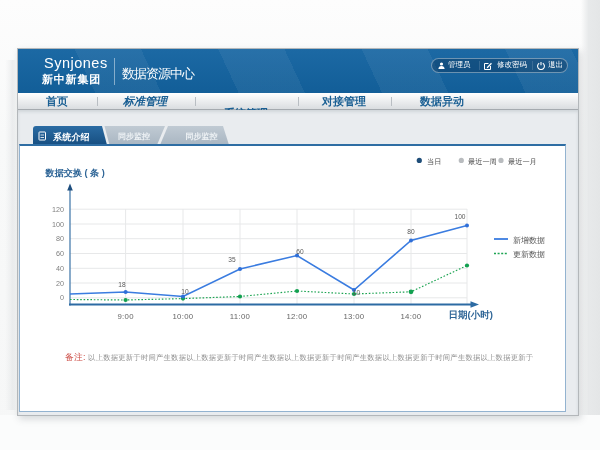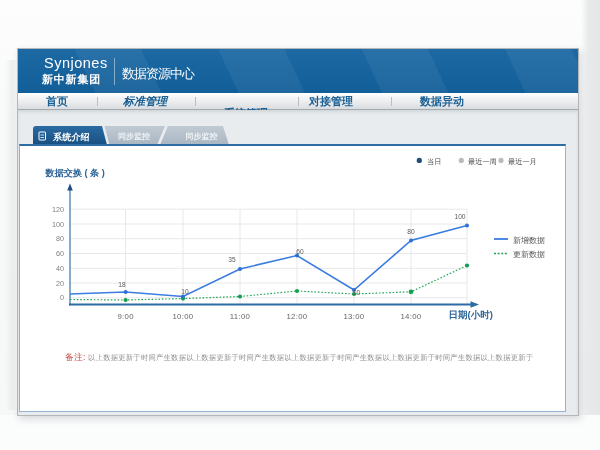--- a/index.html
+++ b/index.html
@@ -37,29 +37,48 @@
   <div class="rightband"></div>
   <div class="botband"></div>
   <div class="leftshade"></div>
   <div class="page">
     <div class="hdr">
       <div class="streak"></div>
       <div class="logo1">Synjones</div>
       <div class="logo2">新中新集团</div>
       <div class="hdiv"></div>
       <div class="htitle">数据资源中心</div>
+      <div class="pill">
+        <svg class="picon" style="left:6px;" width="7" height="7" viewBox="0 0 7 7">
+            <circle cx="3.5" cy="2" r="1.6" fill="#fff"></circle>
+            <path d="M0.4,7 Q0.6,4 3.5,4 Q6.4,4 6.6,7 Z" fill="#fff"></path>
+          </svg>
+        <div class="pitem" style="left:16px;">管理员</div>
+        <div class="psep" style="left:47px;"></div>
+        <svg class="picon" style="left:52px;" width="8" height="8" viewBox="0 0 8 8">
+            <path d="M0.5,1.5 L4.5,1.5 M0.5,1.5 L0.5,7.5 L6.5,7.5 L6.5,4" stroke="#fff" stroke-width="1" fill="none"></path>
+            <path d="M3,5 L7,0.8 L7.9,1.7 L3.9,5.9 L2.7,6.2 Z" fill="#fff"></path>
+          </svg>
+        <div class="pitem" style="left:65px;">修改密码</div>
+        <div class="psep" style="left:100px;"></div>
+        <svg class="picon" style="left:105px;" width="8" height="8" viewBox="0 0 8 8">
+            <path d="M2.2,1.2 A3.4,3.4 0 1 0 5.8,1.2" stroke="#fff" stroke-width="1.1" fill="none"></path>
+            <line x1="4" y1="0" x2="4" y2="3.2" stroke="#fff" stroke-width="1.1"></line>
+          </svg>
+        <div class="pitem" style="left:116px;">退出</div>
+      </div>
     </div>
     <div class="nav">
       <div class="nitem" style="left:17px;width:44px;">首页</div>
       <div class="nsep" style="left:79px;"></div>
       <div class="nitem" style="left:102px;width:50px;font-style:italic;">标准管理</div>
       <div class="nsep" style="left:177px;"></div>
       <div class="nitem" style="left:203px;width:50px;margin-top:12px;">系统管理</div>
       <div class="nsep" style="left:280px;"></div>
-      <div class="nitem" style="left:288px;width:50px;">对接管理</div>
+      <div class="nitem" style="left:301px;width:50px;">对接管理</div>
       <div class="nsep" style="left:373px;"></div>
       <div class="nitem" style="left:399px;width:50px;">数据异动</div>
     </div>
     <div class="bodyarea"></div>
     <svg class="tabs" width="220" height="21" viewBox="0 0 220 21">
       <defs>
         <linearGradient id="tg1" x1="0" y1="0" x2="0" y2="1">
           <stop offset="0" stop-color="#2a6ba3"></stop>
             <stop offset="1" stop-color="#174f81"></stop>
         </linearGradient>

